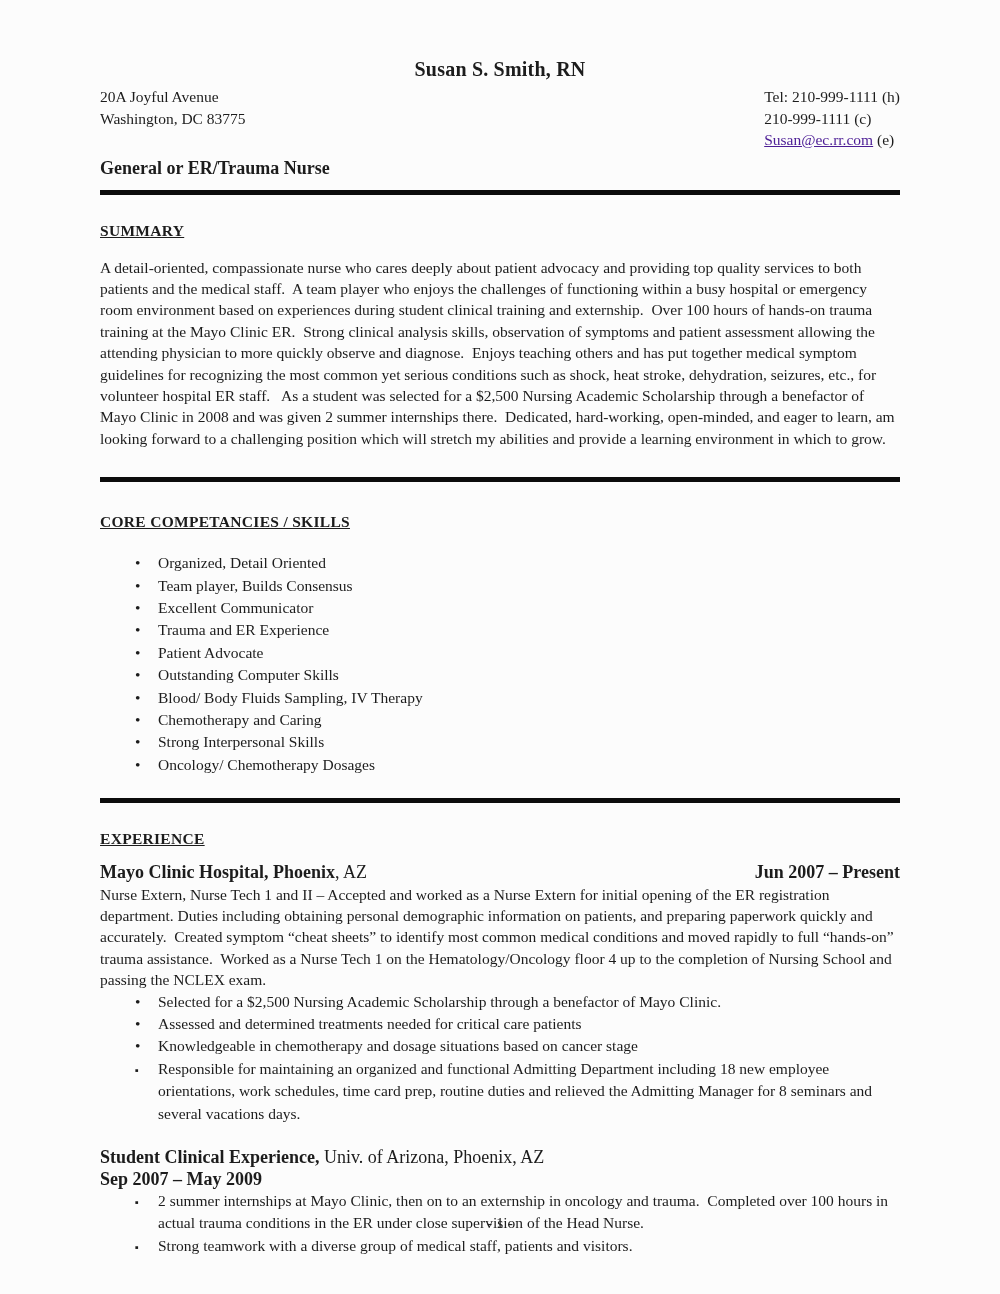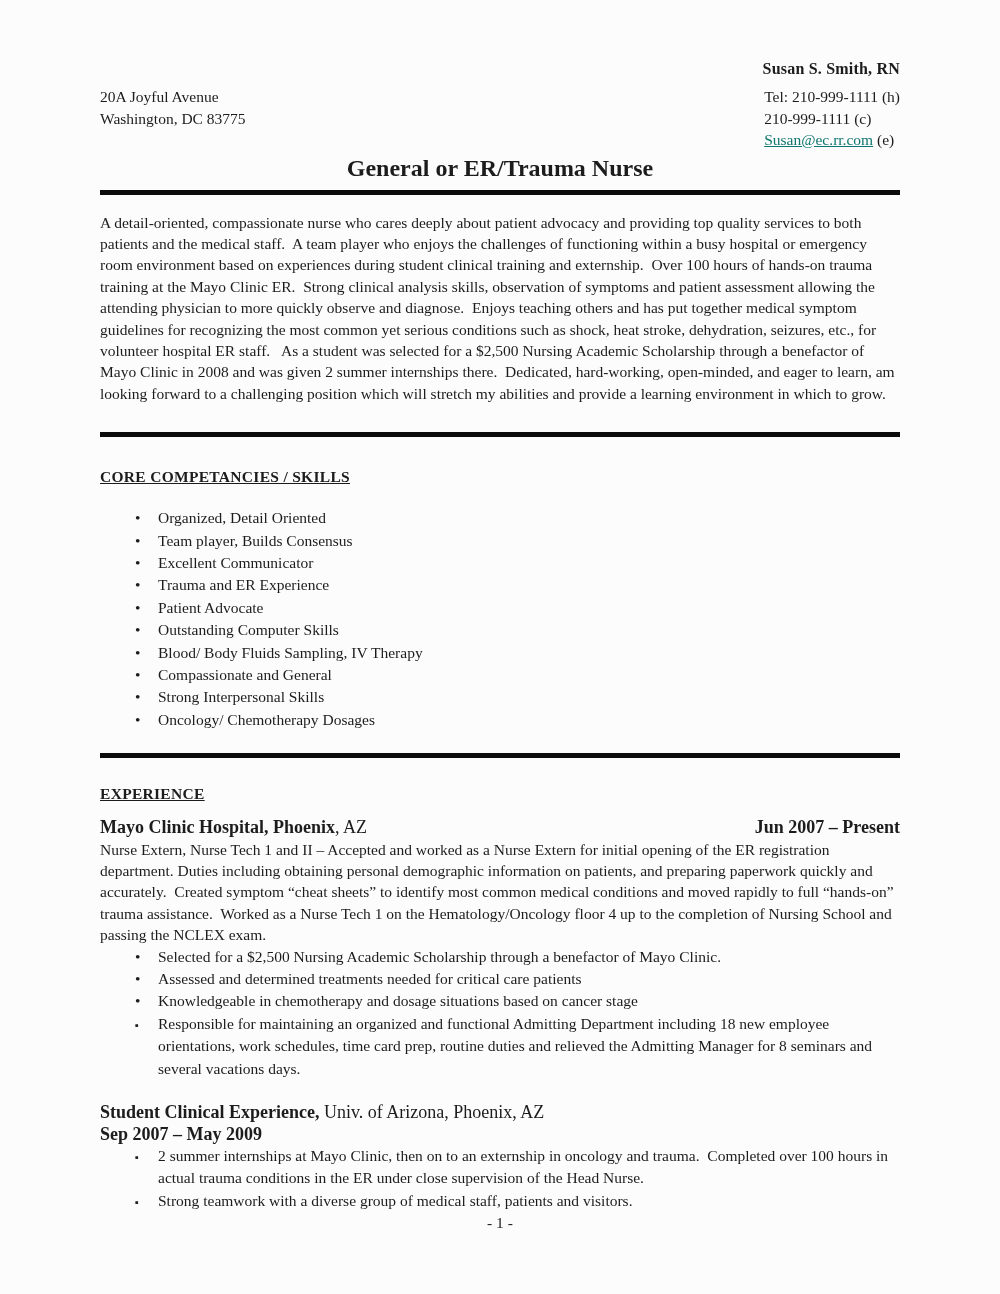--- a/index.html
+++ b/index.html
@@ -10,36 +10,36 @@
     color: #1c1c1c;
     position: relative;
     overflow: hidden;
   }
   .page {
     position: absolute; inset: 0;
     padding: 56px 100px 0 100px;
     box-sizing: border-box;
   }
   .name {
-    text-align: right; font-weight: bold;
-    font-size: 16px; line-height: 26px;
+    text-align: center; font-weight: bold;
+    font-size: 20px; line-height: 26px;
     letter-spacing: 0.2px;
   }
   .contact-row {
     display: flex; justify-content: space-between;
     margin-top: 4px;
     font-size: 15.5px; line-height: 21.5px;
   }
   .contact-left { text-align: left; }
   .contact-right { text-align: left; }
-  .email-link { color: #0f766e; text-decoration: underline; }
+  .email-link { color: #4c1d95; text-decoration: underline; }
   .email-suffix { white-space: pre-wrap; }
   .doc-title {
-    text-align: center; font-weight: bold;
-    font-size: 24px; line-height: 24px;
+    text-align: left; font-weight: bold;
+    font-size: 18px; line-height: 24px;
     margin-top: 5px;
   }
   .rule {
     height: 5px; background: #0c0c0c;
     margin-top: 10px;
   }
   .rule-2 { margin-top: 28px; }
   .rule-3 { margin-top: 22px; }
   .section-heading {
     font-weight: bold; font-size: 15.5px; line-height: 19px;
@@ -111,38 +111,39 @@
       <div>
         <a class="email-link" href="#">Susan@ec.rr.com</a><span class="email-suffix"> (e)</span>
       </div>
     </div>
   </div>
 
   <div class="doc-title">General or ER/Trauma Nurse</div>
 
   <div class="rule rule-1"></div>
 
+  <div class="section-heading summary-heading">SUMMARY</div>
   <div class="body-text summary-para">A detail-oriented, compassionate nurse who cares deeply about patient advocacy and providing top quality services to both patients and the medical staff.  A team player who enjoys the challenges of functioning within a busy hospital or emergency room environment based on experiences during student clinical training and externship.  Over 100 hours of hands-on trauma training at the Mayo Clinic ER.  Strong clinical analysis skills, observation of symptoms and patient assessment allowing the attending physician to more quickly observe and diagnose.  Enjoys teaching others and has put together medical symptom guidelines for recognizing the most common yet serious conditions such as shock, heat stroke, dehydration, seizures, etc., for volunteer hospital ER staff.   As a student was selected for a $2,500 Nursing Academic Scholarship through a benefactor of Mayo Clinic in 2008 and was given 2 summer internships there.  Dedicated, hard-working, open-minded, and eager to learn, am looking forward to a challenging position which will stretch my abilities and provide a learning environment in which to grow.</div>
 
   <div class="rule rule-2"></div>
 
   <div class="section-heading skills-heading">CORE COMPETANCIES / SKILLS</div>
 
   <div class="skills-row">
     <ul class="bullets skills-col-left">
       <li>Organized, Detail Oriented</li>
       <li>Team player, Builds Consensus</li>
       <li>Excellent Communicator</li>
       <li>Trauma and ER Experience</li>
       <li>Patient Advocate</li>
     </ul>
     <ul class="bullets skills-col-right">
       <li>Outstanding Computer Skills</li>
       <li>Blood/ Body Fluids Sampling, IV Therapy</li>
-      <li>Compassionate and General</li>
+      <li>Chemotherapy and Caring</li>
       <li>Strong Interpersonal Skills</li>
       <li>Oncology/ Chemotherapy Dosages</li>
     </ul>
   </div>
 
   <div class="rule rule-3"></div>
 
   <div class="section-heading experience-heading">EXPERIENCE</div>
 
   <div class="job job1">

